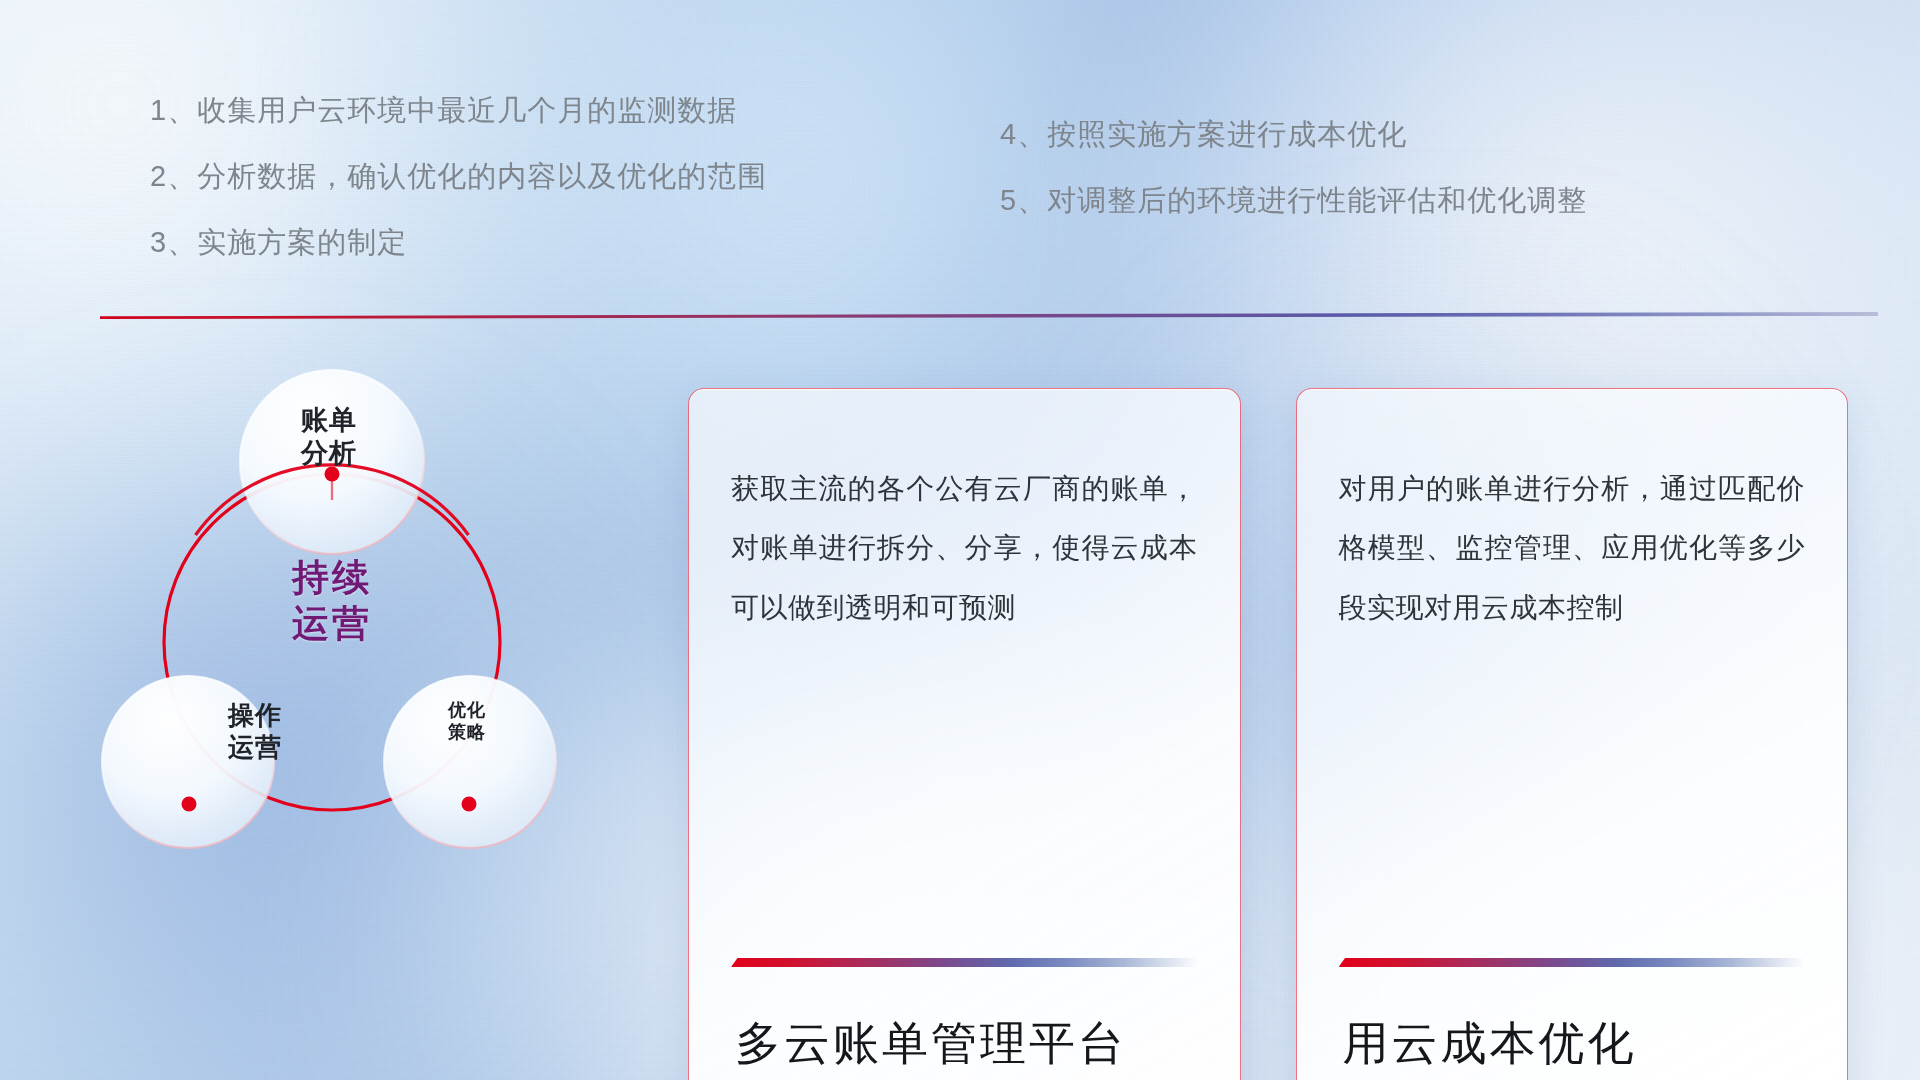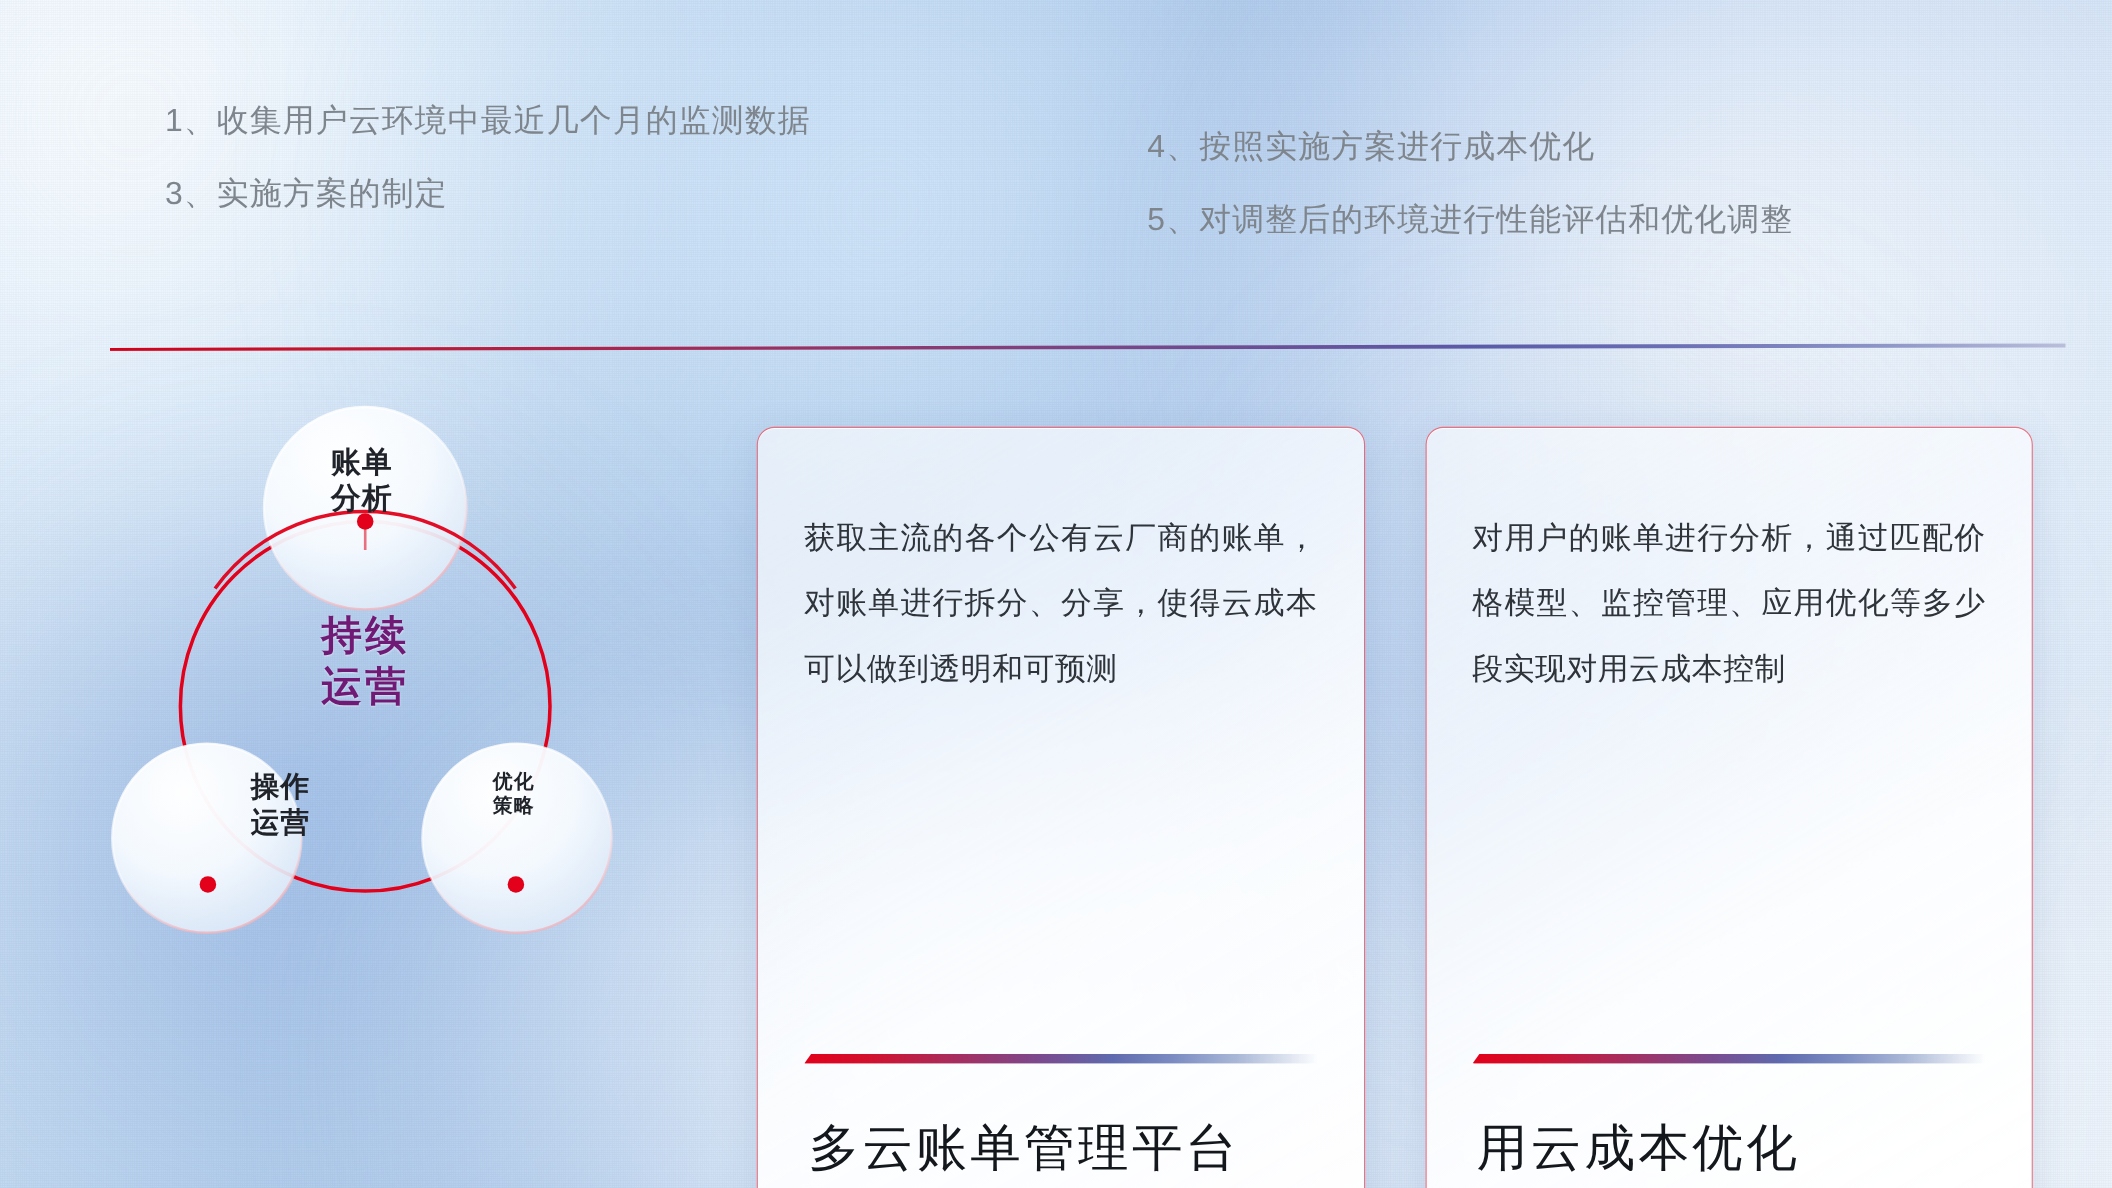--- a/index.html
+++ b/index.html
@@ -54,21 +54,21 @@
   .list-col-right { left:1000px; top:120px; }
   .list-item {
     font-size:29px;
     line-height:1.0;
     color:#7e858c;
     letter-spacing:1px;
     white-space:nowrap;
     font-weight:400;
   }
   .list-col-left .list-item  { margin-bottom:37px; }
-  .list-col-right .list-item { margin-bottom:37px;margin-left:43px; }
+  .list-col-right .list-item { margin-bottom:37px; }
 
   
   #divider-bar {
     position:absolute; left:100px; top:312px; width:1778px; height:7px; z-index:6;
     background:linear-gradient(90deg,
         #d0021b 0%, #c5132b 10%, #a8274f 26%,
         #8a3a72 42%, #6d4d94 58%, #5a5aa8 70%,
         #6b6fb4 80%, #8b93c6 90%, #b9bed9 100%);
     clip-path:polygon(0 62%, 100% 0, 100% 56%, 0 100%);
   }
@@ -148,20 +148,21 @@
   <div class="glow glow-e"></div>
   <div class="glow glow-f"></div>
   <div class="glow glow-g"></div>
   <div class="bg-noise"></div>
 </div>
 
 <div id="top-lists">
 
   <div class="list-col list-col-left">
     <div class="list-item">1、收集用户云环境中最近几个月的监测数据</div>
+    <div class="list-item">2、分析数据，确认优化的内容以及优化的范围</div>
     <div class="list-item">3、实施方案的制定</div>
   </div>
 
   <div class="list-col list-col-right">
     <div class="list-item">4、按照实施方案进行成本优化</div>
     <div class="list-item">5、对调整后的环境进行性能评估和优化调整</div>
   </div>
 
 </div>
 

